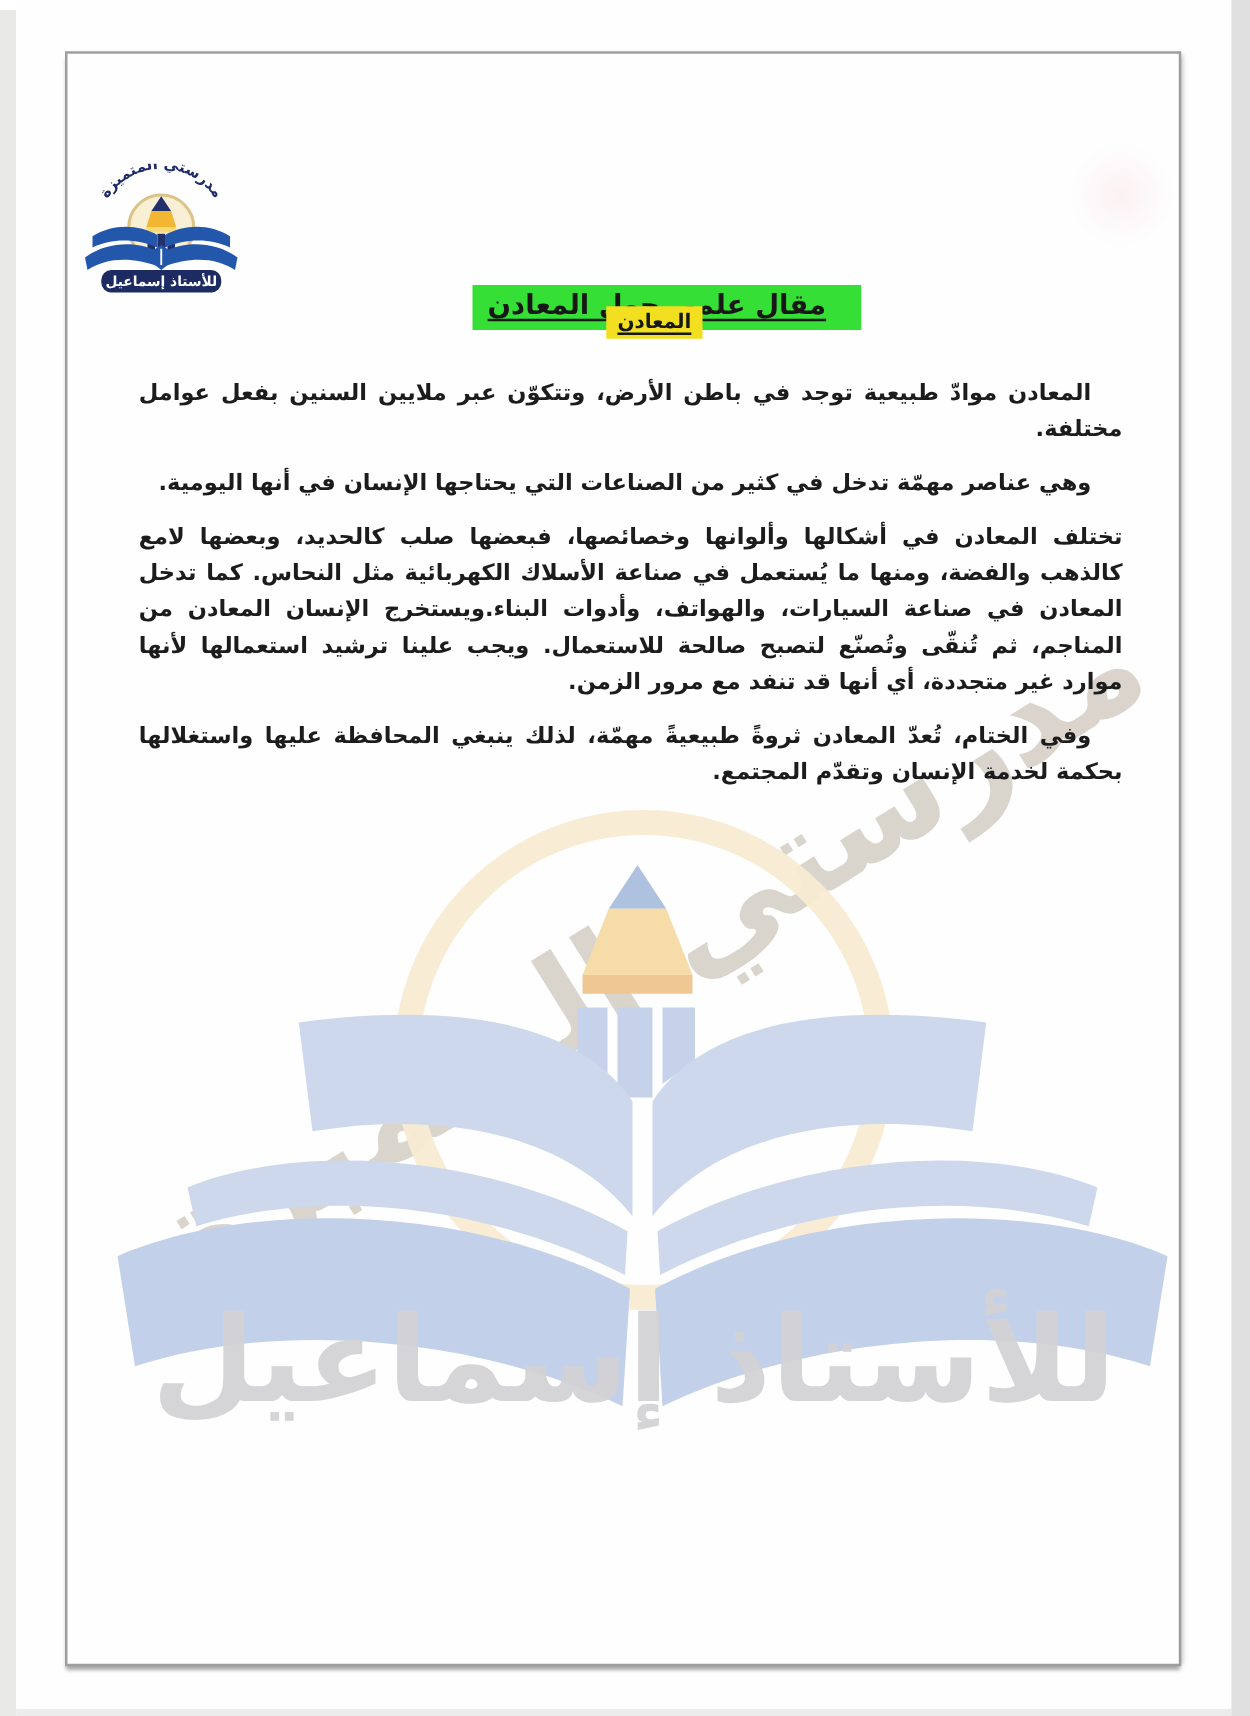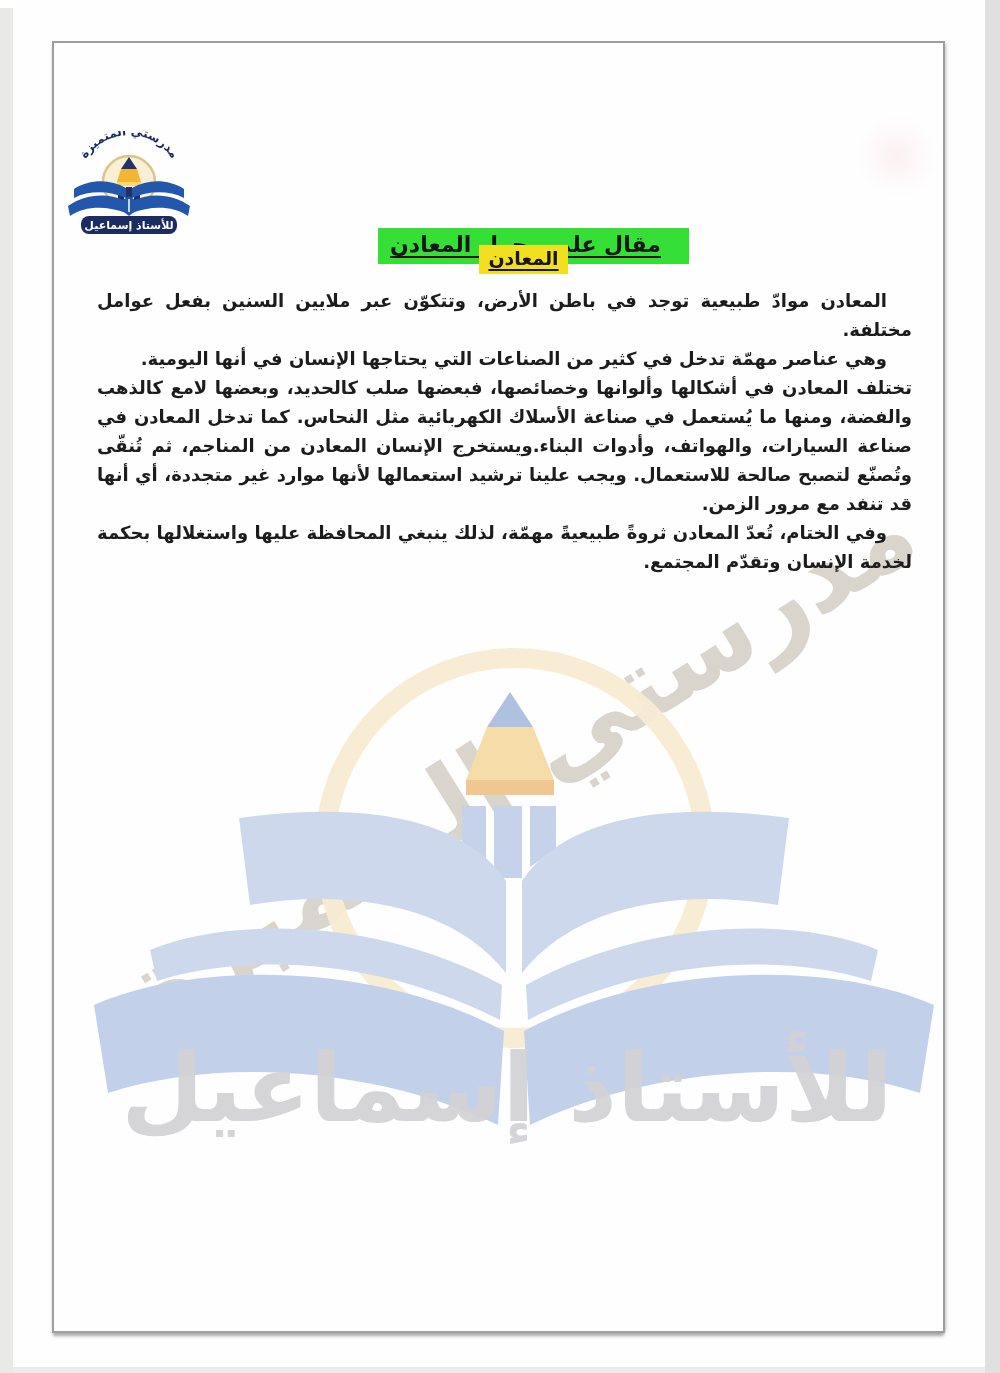--- a/index.html
+++ b/index.html
@@ -27,30 +27,30 @@
   .title-row{position:absolute;top:140px;left:0;right:0;text-align:center;transform:translateX(35px);}
   .subtitle-row{position:absolute;top:202px;left:0;right:0;text-align:center;transform:translateX(25px);}
   .hl-title{
     display:inline-block;background:var(--title-highlight,#35df35);
     color:#171717;font-size:22px;font-weight:bold;
     padding:4px 28px 7px 12px;text-decoration:underline;
     text-decoration-thickness:2px;text-underline-offset:4px;margin-top:45px;
   }
   .hl-subtitle{
     display:inline-block;background:var(--subtitle-highlight,#f1df20);
-    color:#171717;font-size:19px;font-weight:bold;
+    color:#171717;font-size:16px;font-weight:bold;
     padding:2px 9px 5px 9px;text-decoration:underline;
     text-decoration-thickness:2px;text-underline-offset:4px;
   }
   .body-text{
     position:absolute;top:243px;right:31px;left:43px;
     direction:rtl;text-align:justify;
     font-size:18px;line-height:29px;font-weight:bold;color:#1c1c1c;
   }
-  .body-text p{margin:0;}
+  .body-text p{margin:14px;}
   .body-text p.indent{text-indent:25px;}
 </style>
 </head>
 <body>
 
 <div class="strip-left"></div>
 <div class="strip-right"></div>
 <div class="strip-bottom"></div>
 
 <div class="page">

